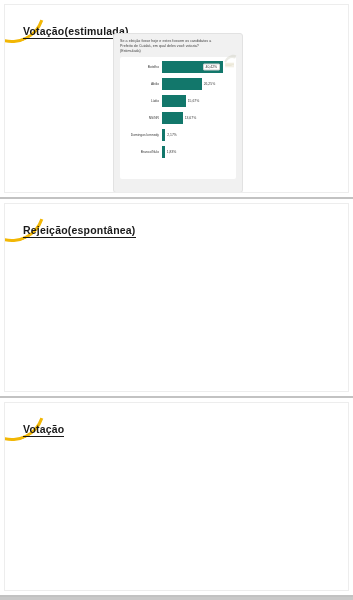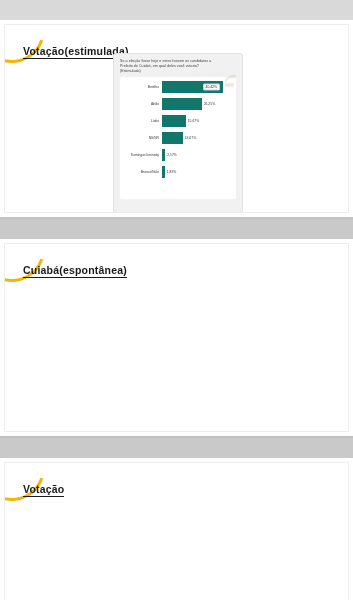--- a/index.html
+++ b/index.html
@@ -20,21 +20,20 @@
     position: relative;
   }
   .slide {
     position: relative;
     width: 353px;
     height: 199px;
     background: #ffffff;
     box-sizing: border-box;
     overflow: hidden;
     border-bottom: 2px solid #c2c2c2;
-    margin-top: 20px;
   }
   .slide-inner {
     position: absolute;
     left: 4px;
     top: 4px;
     right: 4px;
     bottom: 4px;
     background: #ffffff;
     border: 1px solid #ededed;
     overflow: hidden;
@@ -205,21 +204,21 @@
               </div>
             </div>
           </div>
       </div>
     </div>
   </div>
 
   <div class="slide">
     <div class="slide-inner">
       <div class="arc"></div>
-      <div class="section-title">Cuiabá(espontânea)</div>
+      <div class="section-title">Rejeição(espontânea)</div>
 
     </div>
   </div>
 
   <div class="slide">
     <div class="slide-inner">
       <div class="arc"></div>
       <div class="section-title">Votação</div>
 
     </div>

